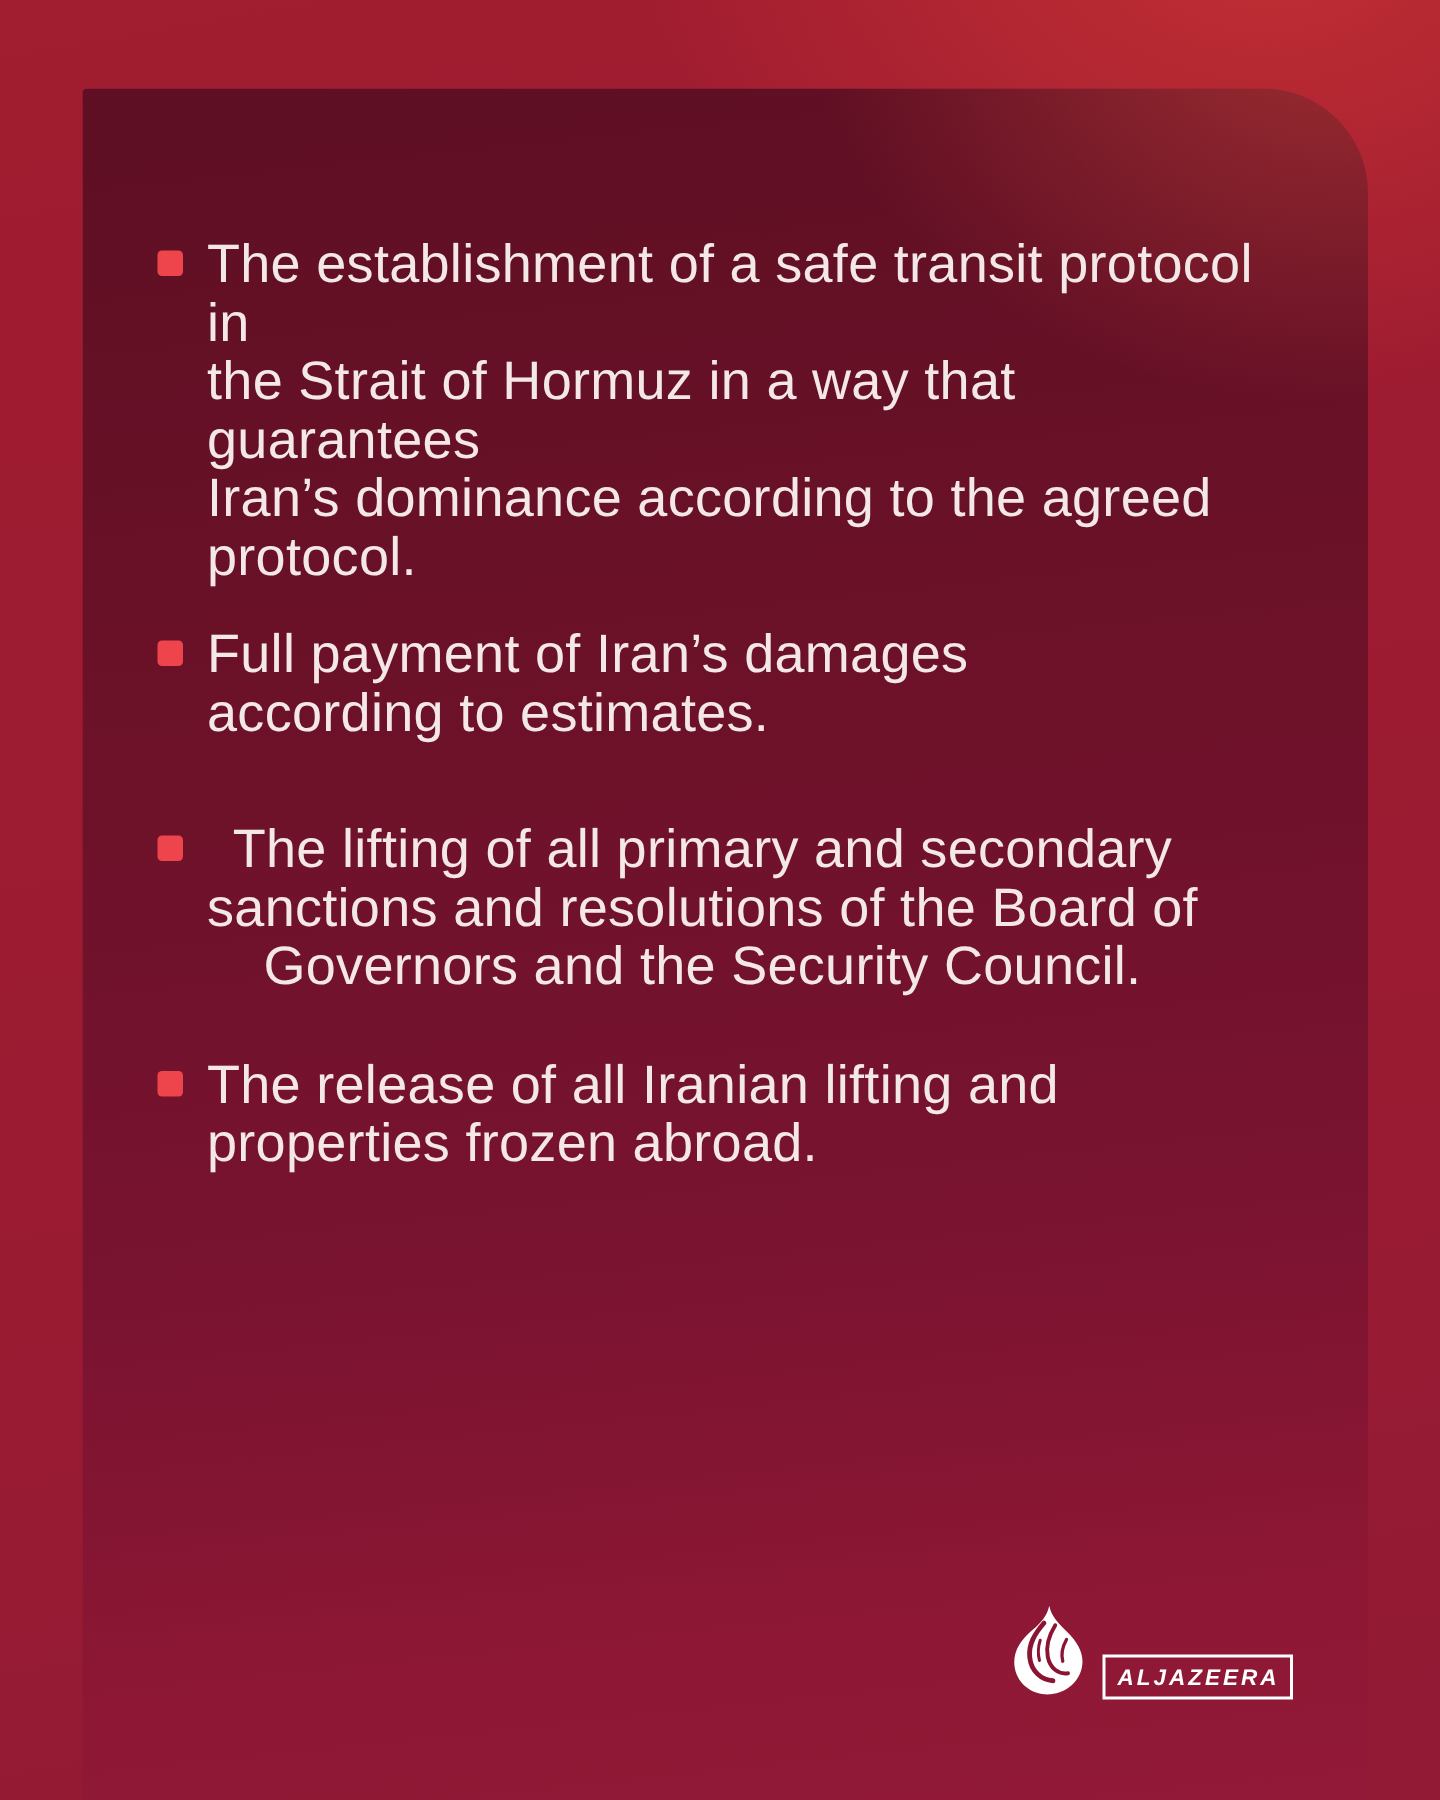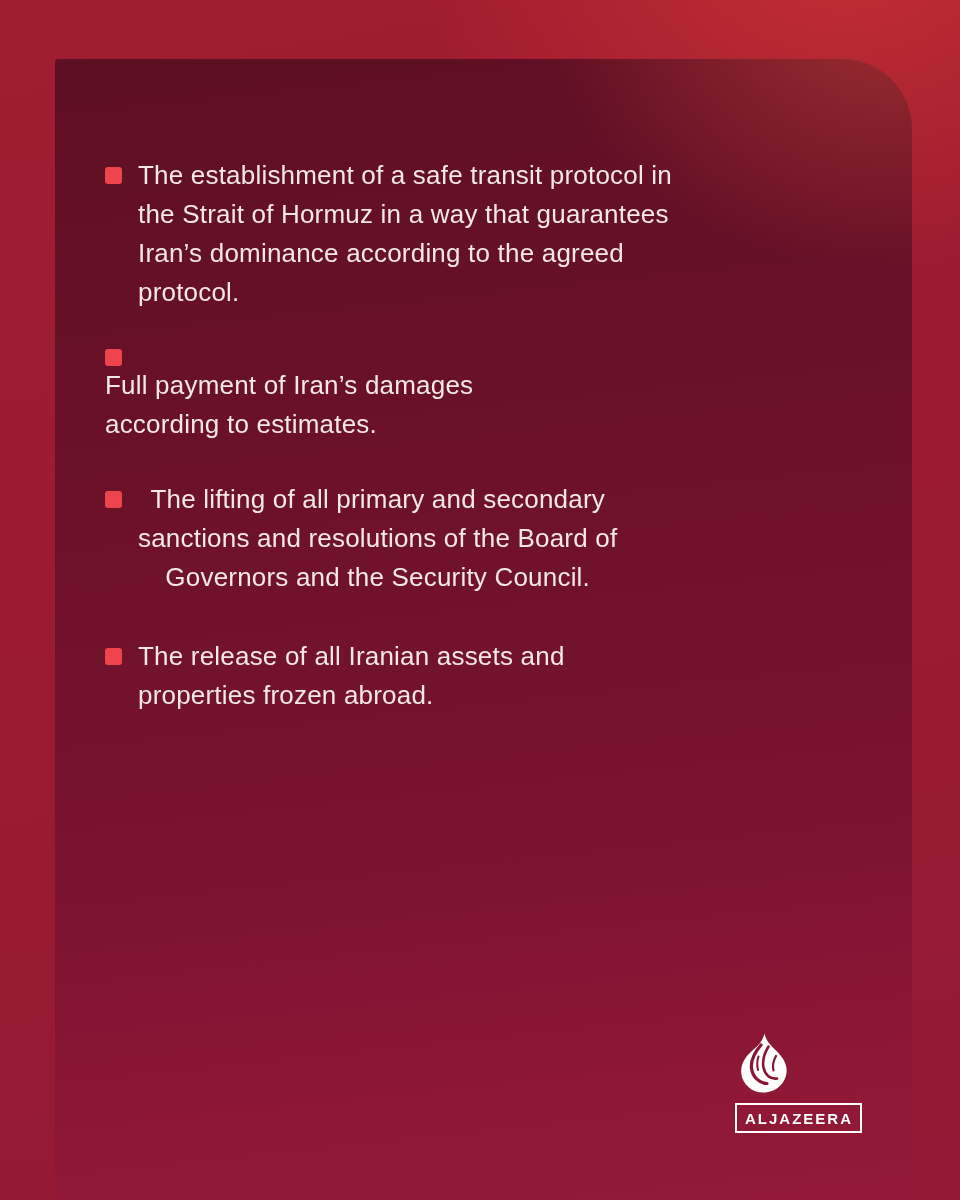--- a/index.html
+++ b/index.html
@@ -31,49 +31,50 @@
   .points {
     list-style: none;
     margin: 0;
     padding: 97px 30px 0 50px;
   }
   .point {
     display: flex;
     align-items: flex-start;
   }
   .point:nth-child(1) { margin-bottom: 26px; }
-  .point:nth-child(2) { margin-bottom: 36px; flex-direction: column; }
+  .point:nth-child(2) { margin-bottom: 52px; }
   .point:nth-child(3) { margin-bottom: 40px; text-align: center; }
   .point:nth-child(4) { margin-bottom: 64px; }
   .marker {
     flex: 0 0 auto;
     width: 17px;
     height: 17px;
     margin-top: 11px;
     margin-right: 16px;
     border-radius: 3px;
     background: #ee454d;
   }
   .point-text {
     white-space: pre-line;
     max-width: 720px;
     color: #f3e7e7;
-    font-size: 26px;
+    font-size: 36px;
     line-height: 39px;
     font-weight: 500;
     letter-spacing: 0.2px;
   }
   .branding {
     position: absolute;
     right: 50px;
     bottom: 67px;
     display: flex;
-    flex-direction: column;
-    align-items: flex-start;
+    flex-direction: row;
+    align-items: flex-end;
     gap: 7px;
+    font-style: italic;
   }
   .wordmark {
     display: inline-block;
     border: 2.5px solid #ffffff;
     color: #ffffff;
     font-size: 15px;
     line-height: 1;
     font-weight: bold;
     letter-spacing: 2px;
     padding: 6px 7px 5px 8px;
@@ -100,21 +101,21 @@
 according to estimates.</span>
       </li>
       <li class="point">
         <span class="marker"></span>
         <span class="point-text">The lifting of all primary and secondary
 sanctions and resolutions of the Board of
 Governors and the Security Council.</span>
       </li>
       <li class="point">
         <span class="marker"></span>
-        <span class="point-text">The release of all Iranian assets and
+        <span class="point-text">The release of all Iranian lifting and
 properties frozen abroad.</span>
       </li>
     </ul>
 
     <div class="branding">
       <svg width="58" height="64" viewBox="0 0 58 64" aria-hidden="true">
         <path d="M29.5 1.5 C 31 9, 36 13.5, 41.5 19 C 48.5 26, 52.5 33, 51.5 41 C 50.2 51.5, 41.5 59.5, 30.5 60.5 C 18 61.6, 7.5 53, 6.3 41.5 C 5.2 31, 11.5 23.5, 18.5 17.5 C 24 12.8, 28 8.5, 29.5 1.5 Z" fill="#ffffff"></path>
         <path d="M26 13 C 20 20, 15.5 27, 16.5 36 C 17.5 45, 24 51, 32 51.5" stroke="#8a1533" stroke-width="3.2" stroke-linecap="round" fill="none"></path>
         <path d="M33.5 14.5 C 29.5 21, 27 28, 28.5 35.5 C 30 43, 35.5 47.5, 42 46.5" stroke="#8a1533" stroke-width="2.6" stroke-linecap="round" fill="none"></path>
         <path d="M41 24 C 38.5 28.5, 37.2 33.5, 38.5 38.5" stroke="#8a1533" stroke-width="2.2" stroke-linecap="round" fill="none"></path>

